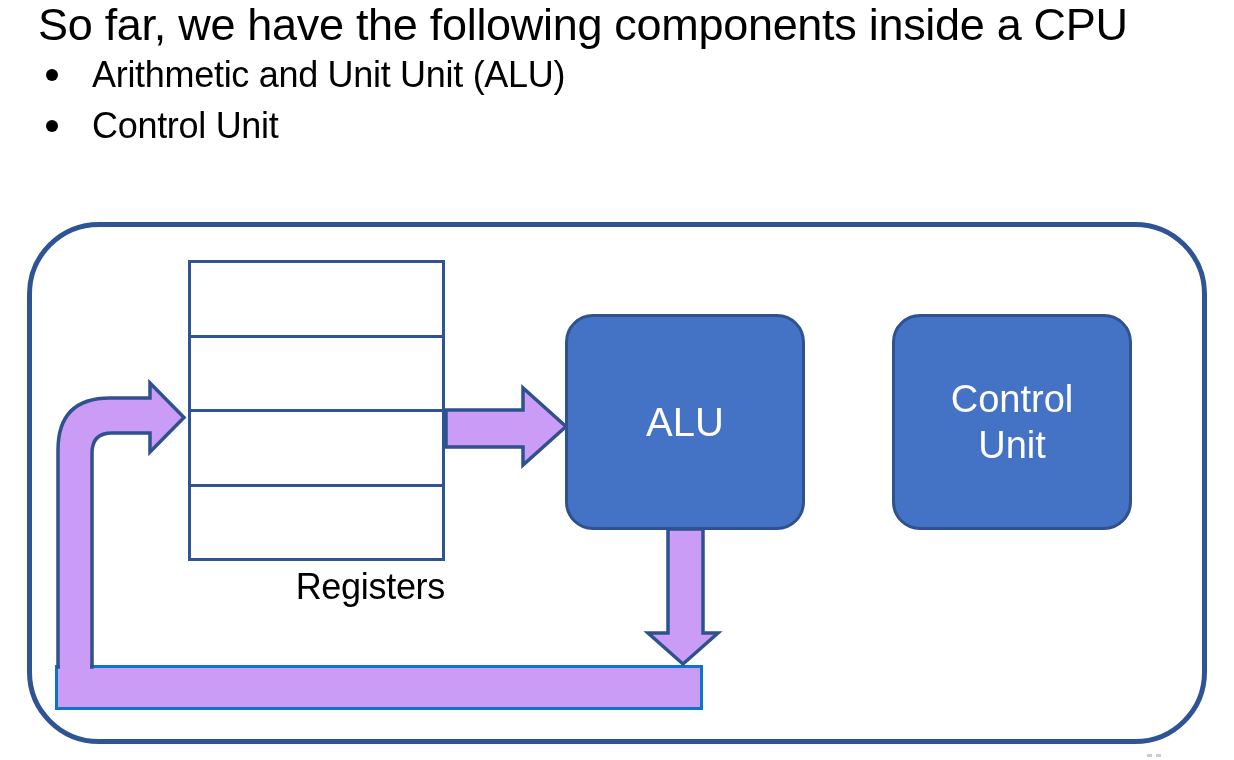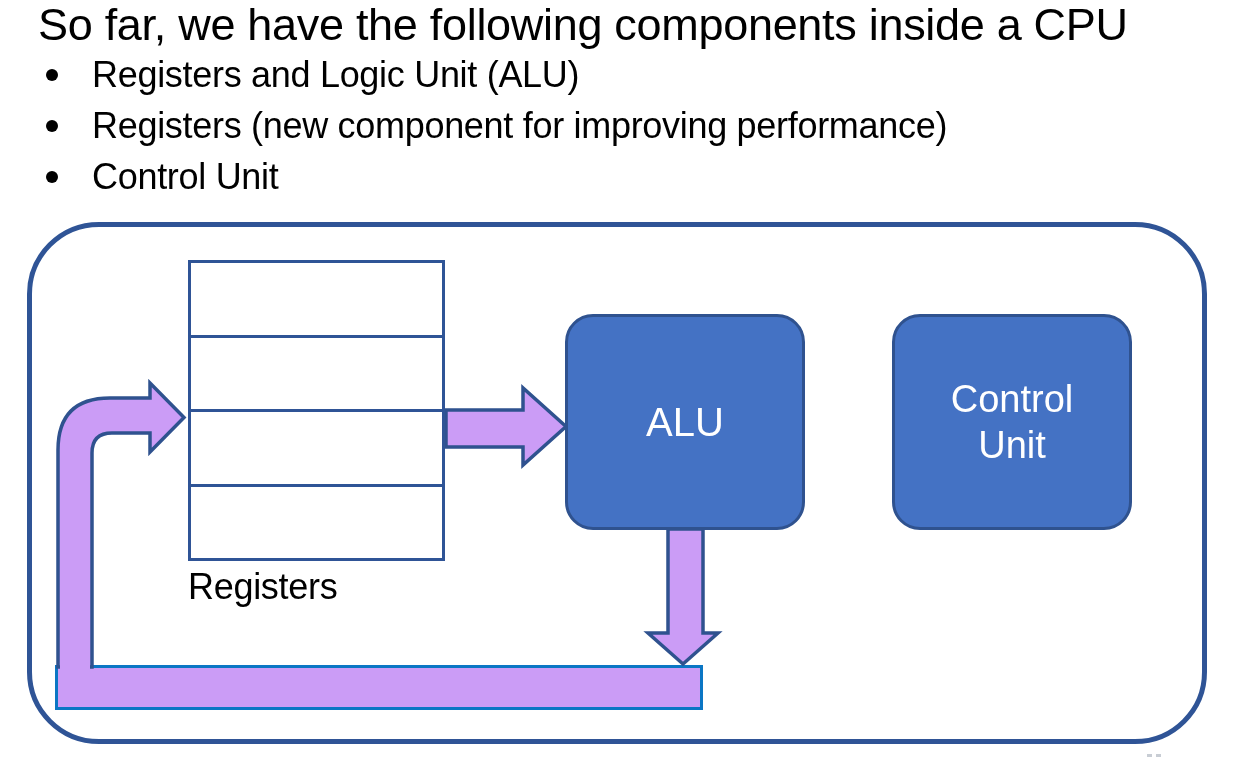--- a/index.html
+++ b/index.html
@@ -59,21 +59,21 @@
     border: 3px solid var(--outline, #2F5496);
     display: flex; flex-direction: column;
   }
   .register-row { flex: 1 1 0; border-top: 3px solid var(--outline, #2F5496); }
   .register-row:first-child { border-top: none; }
 
   .registers-label {
     position: absolute;
     left: 188px; top: 566px;
     width: 257px;
-    text-align: left;
+    text-align: right;
     font-size: 36px;
     letter-spacing: -0.3px;
   }
 
   .unit-box {
     position: absolute;
     top: 314px;
     width: 240px; height: 216px;
     box-sizing: border-box;
     background: var(--box-fill, #4472C4);
@@ -95,25 +95,21 @@
 </style>
 </head>
 <body>
 
 <div class="slide">
 
   <div class="slide-text">
     <div class="slide-title">So far, we have the following components inside a CPU</div>
     <div class="bullet-row">
       <span class="bullet-dot"></span>
-      <span class="bullet-label">Registers and Logic Unit (ALU)</span>
-    </div>
-    <div class="bullet-row">
-      <span class="bullet-dot"></span>
-      <span class="bullet-label">Registers (new component for improving performance)</span>
+      <span class="bullet-label">Arithmetic and Unit Unit (ALU)</span>
     </div>
     <div class="bullet-row">
       <span class="bullet-dot"></span>
       <span class="bullet-label">Control Unit</span>
     </div>
   </div>
 
   <div class="outer-frame"></div>
 
   <svg class="arrows-layer" width="1234" height="760" viewBox="0 0 1234 760">

